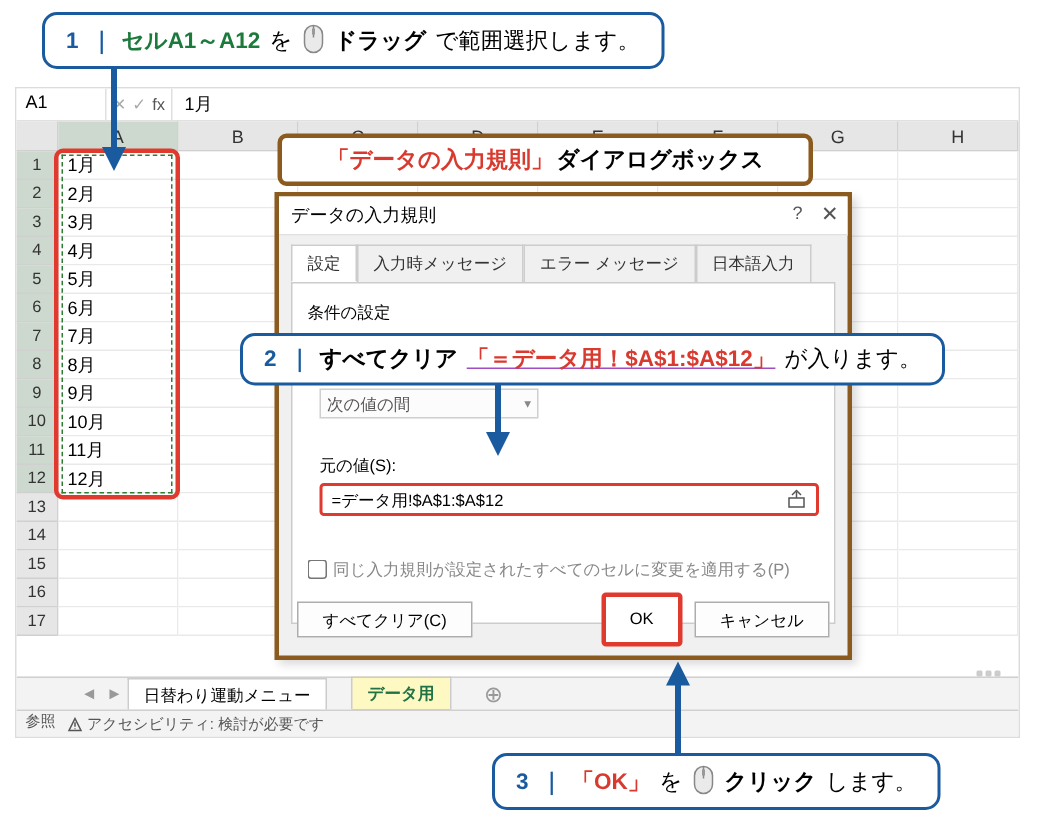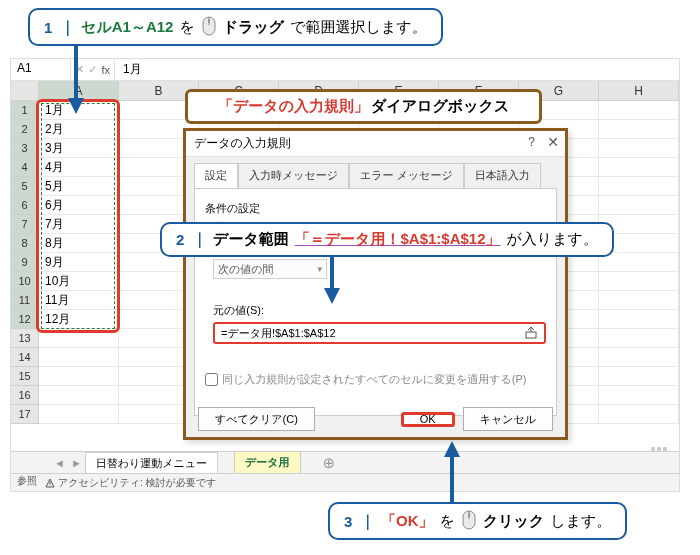--- a/index.html
+++ b/index.html
@@ -241,21 +241,21 @@
     margin: 0 8px 8px;
     border: 1px solid #ccc;
     padding: 8px 10px;
     font-size: 11px;
     height: 228px;
     position: relative;
   }
   .dlg-section-label { margin: 4px 0; }
   .dlg-field { margin: 2px 0 4px; }
   .dlg-dropdown {
-    width: 114px;
+    width: 146px;
     height: 20px;
     border: 1px solid #cfcfcf;
     background: #fcfcfc;
     font-size: 11px;
     padding: 0 4px;
     display: flex;
     align-items: center;
     justify-content: space-between;
     color: #555;
   }
@@ -300,21 +300,21 @@
     font-size: 11px;
     border: 1px solid #adadad;
     background: #fdfdfd;
     display: flex;
     align-items: center;
   }
   .dlg-btn.ok {
     border: 3px solid #e03a2f;
     border-radius: 3px;
     background: #fff;
-    height: 15px;
+    height: 36px;
     font-weight: 500;
   }
   .spacer { flex: 1; }
 
   .scroll-dots {
     position: absolute;
     right: 12px;
     bottom: 40px;
     display: flex;
     gap: 2px;
@@ -647,21 +647,21 @@
     <div class="spacer"></div>
     <div class="dlg-btn ok">OK</div>
     <div style="width:8px;"></div>
     <div class="dlg-btn">キャンセル</div>
   </div>
 </div>
 
 <div class="callout" style="left:160px; top:222px; z-index:60;">
   <span class="num">2</span>
   <span class="bar">｜</span>
-  <span class="bold">データ範囲</span>
+  <span class="bold">すべてクリア</span>
   <span class="red" style="text-decoration: underline; text-decoration-color:#a04cc0;">「＝データ用！$A$1:$A$12」</span>
   <span class="plain">が入ります。</span>
 </div>
 
 <div class="arrow" style="left:320px; top:256px; z-index:55;">
   <svg width="24" height="48">
       <line x1="12" y1="0" x2="12" y2="34" stroke="#1a5a9e" stroke-width="4"></line>
       <polygon points="4,32 20,32 12,48" fill="#1a5a9e"></polygon>
     </svg>
 </div>

